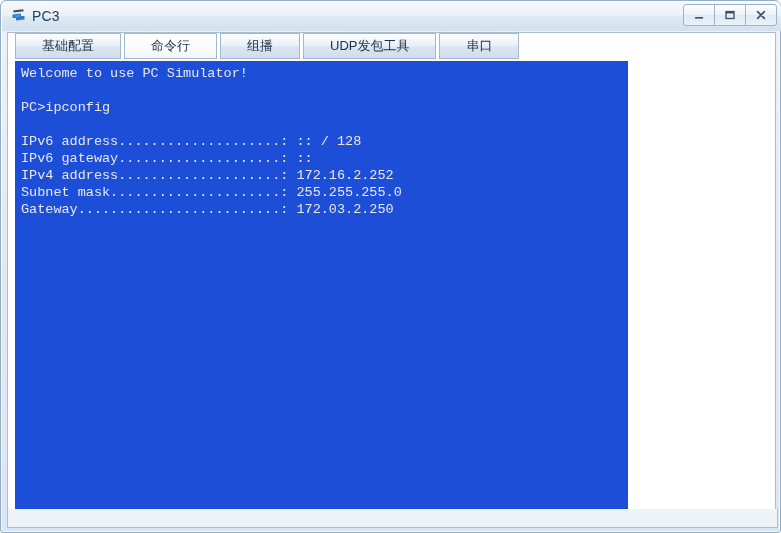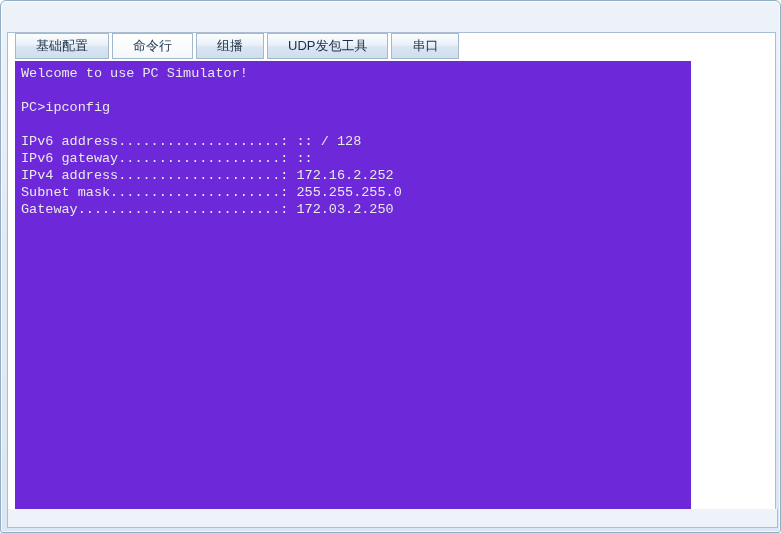--- a/index.html
+++ b/index.html
@@ -101,38 +101,38 @@
   }
   .tab {
     height: 26px;
     box-sizing: border-box;
     border: 1px solid #a3b8cd;
     display: flex;
     align-items: center;
     justify-content: center;
     font-size: 13px;
     color: #1d2f44;
-    padding: 0 20px;
+    padding: 0 26px;
     margin-right: 3px;
     background: linear-gradient(to bottom, #fbfdff 0%, #eaf1f9 45%, #d9e5f2 55%, #cfdeee 100%);
     white-space: nowrap;
   }
   .tab.active {
     background: linear-gradient(to bottom, #ffffff 0%, #fbfcfe 50%, #f3f7fb 100%);
     color: #243a52;
     border-color: #a3b8cd;
   }
 
   
   #terminal {
     position: absolute;
     left: 7px; top: 28px;
-    width: 676px;
+    width: 613px;
     height: 459px;
-    background: #6d28d9;
+    background: #1d4ed8;
     overflow: hidden;
     font-family: "Liberation Mono", "DejaVu Sans Mono", monospace;
     font-size: 13.5px;
     line-height: 17px;
     color: #e8e8e8;
     padding: 4px 0 0 6px;
     box-sizing: border-box;
   }
   .tline {
     white-space: pre;
@@ -170,20 +170,49 @@
     border-left: 1px solid #a9bed2;
     border-right: 1px solid #a9bed2;
     border-bottom: 1px solid #a9bed2;
   }
 </style>
 </head>
 <body>
 
 <div id="window">
 
+  <div id="titlebar">
+    <span id="title-icon">
+      <svg width="18" height="18" viewBox="0 0 18 18">
+        <path d="M3 3.5 L13 2.2 L13.8 4.2 L3.8 5.5 Z" fill="#4a4a4a"></path>
+        <path d="M2.5 7.5 L11 6.5 L11 9 L14.5 9 L14.5 12.5 L6 13.5 L6 11 L2.5 11 Z" fill="#2e7cc4"></path>
+        <path d="M5.2 8.4 L9.6 7.9 L9.6 9.6 L5.2 10.1 Z" fill="#5ca8e0"></path>
+      </svg>
+    </span>
+    <span id="title-text">PC3</span>
+
+    <div id="wincontrols">
+      <div class="winbtn">
+        <svg width="14" height="12" viewBox="0 0 14 12">
+          <rect x="3" y="8" width="8" height="1.6" fill="#34506d"></rect>
+        </svg>
+      </div>
+      <div class="winbtn">
+        <svg width="14" height="12" viewBox="0 0 14 12">
+          <rect x="3" y="2.5" width="8" height="7" fill="none" stroke="#34506d" stroke-width="1.3"></rect>
+          <rect x="3" y="2.5" width="8" height="2" fill="#34506d"></rect>
+        </svg>
+      </div>
+      <div class="winbtn">
+        <svg width="14" height="12" viewBox="0 0 14 12">
+          <path d="M3.6 2.6 L10.4 9.4 M10.4 2.6 L3.6 9.4" stroke="#34506d" stroke-width="1.6" stroke-linecap="round"></path>
+        </svg>
+      </div>
+    </div>
+  </div>
 
   <div id="client">
 
     <div id="tabstrip">
       <div class="tab">
           <span>基础配置</span>
         </div>
       <div class="tab active">
           <span>命令行</span>
         </div>

